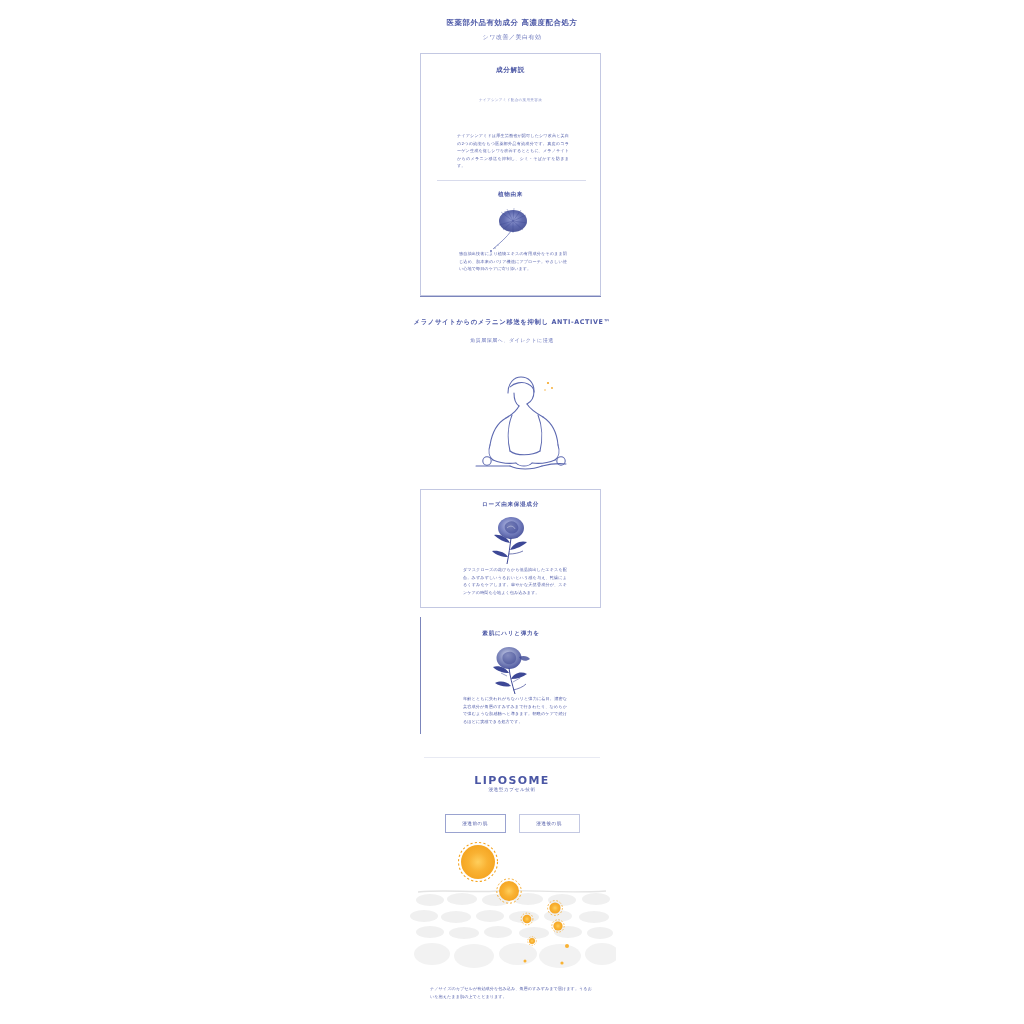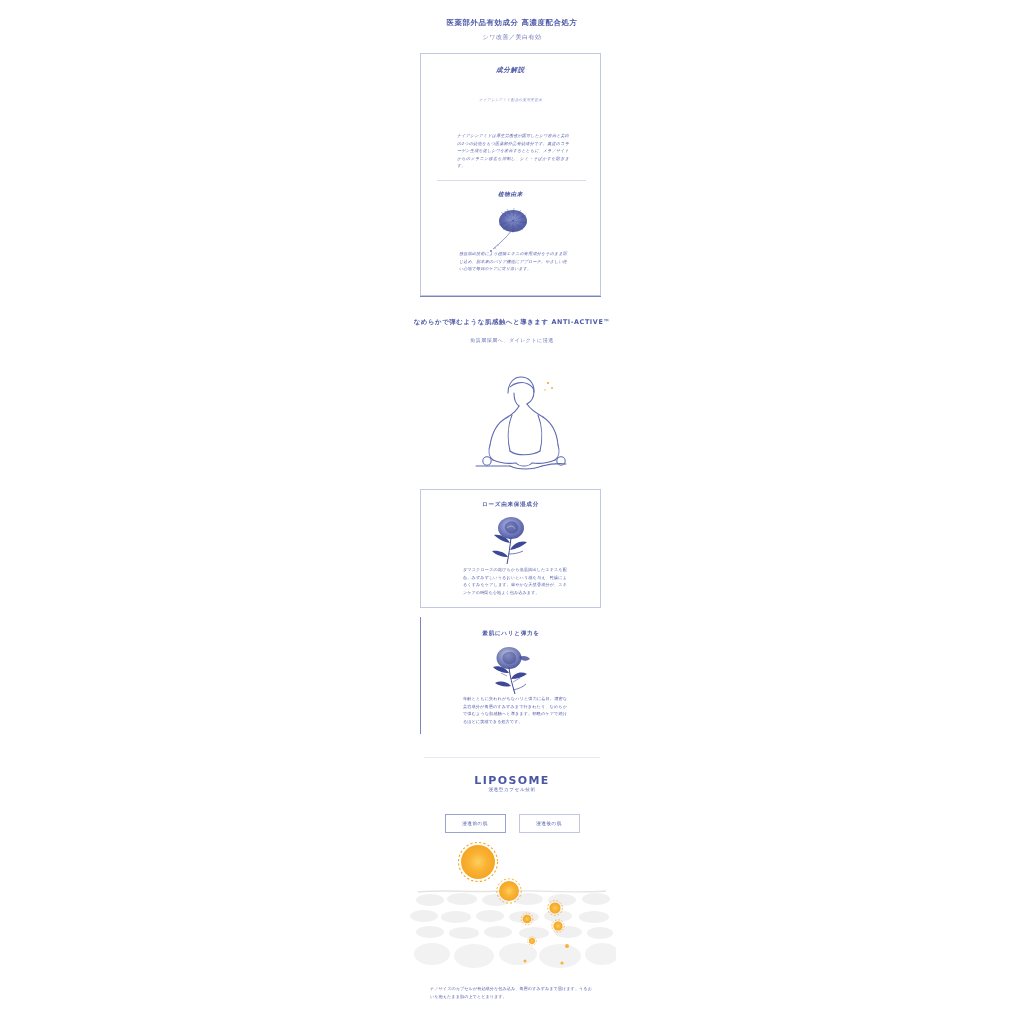--- a/index.html
+++ b/index.html
@@ -65,21 +65,21 @@
     text-align: justify;
   }
 
   
   .card {
     position: absolute;
     border: 1px solid #c3c8e2;
     background: #ffffff;
   }
 
-  #card-intro { left: 420px; top: 53px; width: 181px; height: 243px; font-style: italic; }
+  #card-intro { left: 420px; top: 53px; width: 181px; height: 243px; }
   #intro-title { position: absolute; left: 0; top: 12px; width: 100%; }
   #intro-sub   { position: absolute; left: 0; top: 43px; width: 100%; }
   #intro-copy  { position: absolute; left: 36px; top: 78px; width: 112px; }
 
   .divider-soft {
     position: absolute;
     background: #d8dbec;
     height: 1px;
   }
   .divider-strong {
@@ -193,21 +193,21 @@
       <circle cx="8" cy="47" r="0.9" fill="#5c68b0"></circle>
       <circle cx="12" cy="44" r="0.7" fill="#7b85bb"></circle>
       <circle cx="15" cy="41" r="0.6" fill="#7b85bb"></circle>
     </svg>
 
     <div class="body-copy" id="herb-copy">独自抽出技術により植物エキスの有用成分をそのまま閉じ込め、肌本来のバリア機能にアプローチ。やさしい使い心地で毎日のケアに寄り添います。</div>
   </div>
 
   <div class="divider-strong" style="left:420px; top:296px; width:181px;"></div>
 
-  <div class="col hdr-main" id="sec2-title" style="font-size:6.4px;">なめらかで弾むような肌感触へと導きます ANTI-ACTIVE™</div>
+  <div class="col hdr-main" id="sec2-title" style="font-size:6.4px;">メラノサイトからのメラニン移送を抑制し ANTI-ACTIVE™</div>
   <div class="col hdr-sub" id="sec2-sub" style="font-size:5px;">角質層深層へ、ダイレクトに浸透</div>
 
   <svg id="yoga-art" viewBox="0 0 146 112">
     <g fill="none" stroke="#5c68b0" stroke-width="1.05" stroke-linecap="round" stroke-linejoin="round">
       <path d="M64 30 C64 20, 70 14, 77 14 C84 14, 90 19, 90 28 C90 34, 87 39, 83 41"></path>
       <path d="M66 24 C70 20, 78 18, 84 21 C88 23, 90 26, 90 29"></path>
       <path d="M70 30 C70 36, 72 41, 75 43"></path>
       <path d="M75 43 C73 47, 69 51, 62 55"></path>
       <path d="M83 41 C86 46, 92 50, 99 54"></path>
       <path d="M62 55 C53 60, 48 70, 46 82"></path>

